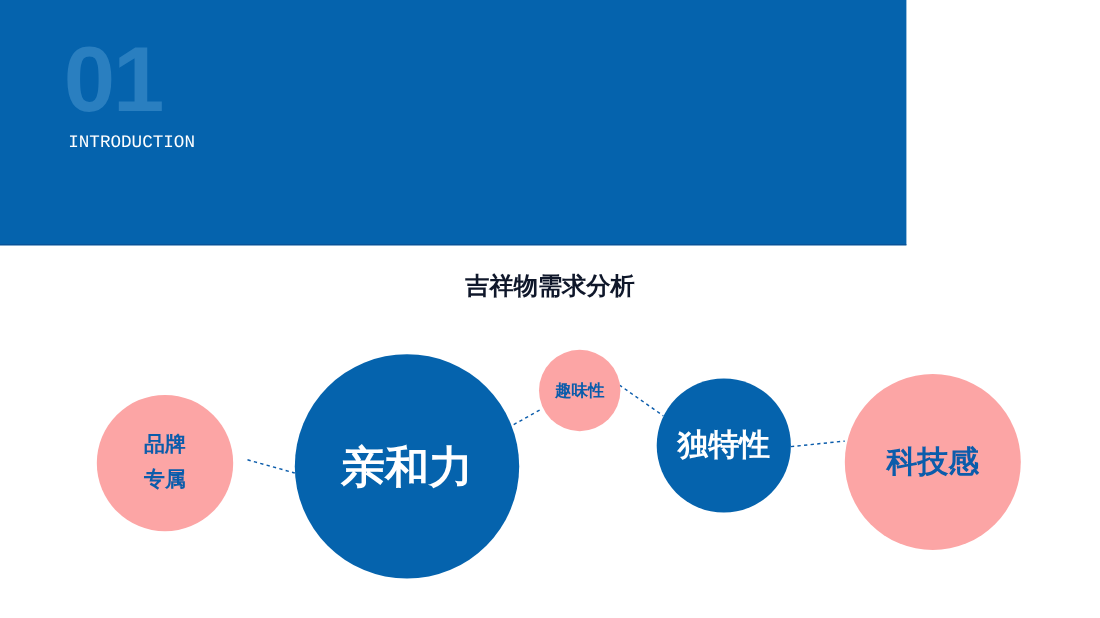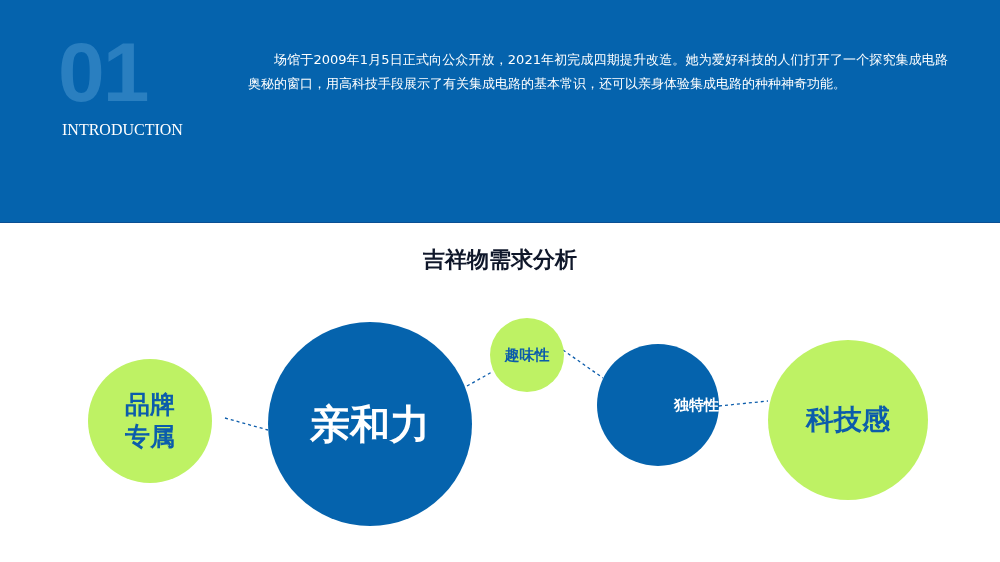--- a/index.html
+++ b/index.html
@@ -1,62 +1,61 @@
 <!DOCTYPE html>
 <html><head>
 <meta charset="utf-8">
 <style>
   html,body{margin:0;padding:0;}
   body{width:1000px;height:562px;position:relative;overflow:hidden;background:#ffffff;font-family:"DejaVu Sans","Liberation Sans",sans-serif;}
-  .banner{position:absolute;left:0;top:0;width:1000px;height:222px;background:#0563ad;border-bottom:1px solid #0a4f93;}
+  .banner{position:absolute;left:0;top:0;width:824px;height:222px;background:#0563ad;border-bottom:1px solid #0a4f93;}
   .big-num{position:absolute;left:58px;top:30px;font-family:"Liberation Sans",sans-serif;font-weight:bold;font-size:84px;line-height:84px;color:#2a7fc0;letter-spacing:-2px;}
   .sec-title{position:absolute;left:62px;top:88px;font-size:23px;font-weight:bold;color:#ffffff;letter-spacing:1px;}
-  .sec-sub{position:absolute;left:62px;top:121px;font-family:Liberation Serif, serif;font-size:16px;color:#ffffff;letter-spacing:0px;}
+  .sec-sub{position:absolute;left:62px;top:121px;font-family:Liberation Mono, monospace;font-size:16px;color:#ffffff;letter-spacing:0px;}
   .intro{position:absolute;left:248px;top:48px;width:700px;color:#ffffff;font-size:13px;line-height:23.5px;}
   .intro p{margin:0;text-indent:2em;text-align:justify;}
   .main-title{position:absolute;left:0;width:1000px;top:245px;text-align:center;font-size:22px;font-weight:bold;color:#0f172a;}
   svg.links{position:absolute;left:0;top:0;}
   .circle{position:absolute;border-radius:50%;display:flex;align-items:center;justify-content:center;text-align:center;font-weight:bold;}
-  .yellow{background:#bef264;color:#0b5cab;}
+  .yellow{background:#fca5a5;color:#0b5cab;}
   .blue{background:#0563ad;color:#ffffff;}
 </style>
 </head>
 <body>
 
 <div class="banner">
   <div class="big-num">01</div>
   <div class="sec-sub">INTRODUCTION</div>
   <div class="intro">
-    <p>场馆于2009年1月5日正式向公众开放，2021年初完成四期提升改造。她为爱好科技的人们打开了一个探究集成电路奥秘的窗口，用高科技手段展示了有关集成电路的基本常识，还可以亲身体验集成电路的种种神奇功能。</p>
   </div>
 </div>
 
 <div class="main-title">吉祥物需求分析</div>
 
 <svg class="links" width="1000" height="562">
   <g stroke="#0b5cab" stroke-width="1.3" stroke-dasharray="3,3" fill="none">
     <line x1="225" y1="418" x2="268" y2="430"></line>
     <line x1="467" y1="386" x2="492" y2="372"></line>
     <line x1="563" y1="350" x2="603" y2="378"></line>
     <line x1="719" y1="406" x2="768" y2="401"></line>
   </g>
 </svg>
 
-<div class="circle yellow" style="left:88px;top:359px;width:124px;height:124px;font-size:25px;line-height:32px;flex-direction:column;">
+<div class="circle yellow" style="left:88px;top:359px;width:124px;height:124px;font-size:19px;line-height:32px;flex-direction:column;font-family:Liberation Mono, monospace;">
   <span>品牌</span>
   <span>专属</span>
 </div>
 
 <div class="circle blue" style="left:268px;top:322px;width:204px;height:204px;font-size:40px;">
   <span>亲和力</span>
 </div>
 
 <div class="circle yellow" style="left:490px;top:318px;width:74px;height:74px;font-size:15px;">
   <span>趣味性</span>
 </div>
 
-<div class="circle blue" style="left:597px;top:344px;width:122px;height:122px;font-size:15px;justify-content:flex-end;">
+<div class="circle blue" style="left:597px;top:344px;width:122px;height:122px;font-size:28px;">
   <span>独特性</span>
 </div>
 
 <div class="circle yellow" style="left:768px;top:340px;width:160px;height:160px;font-size:28px;">
   <span>科技感</span>
 </div>
 
 </body></html>

